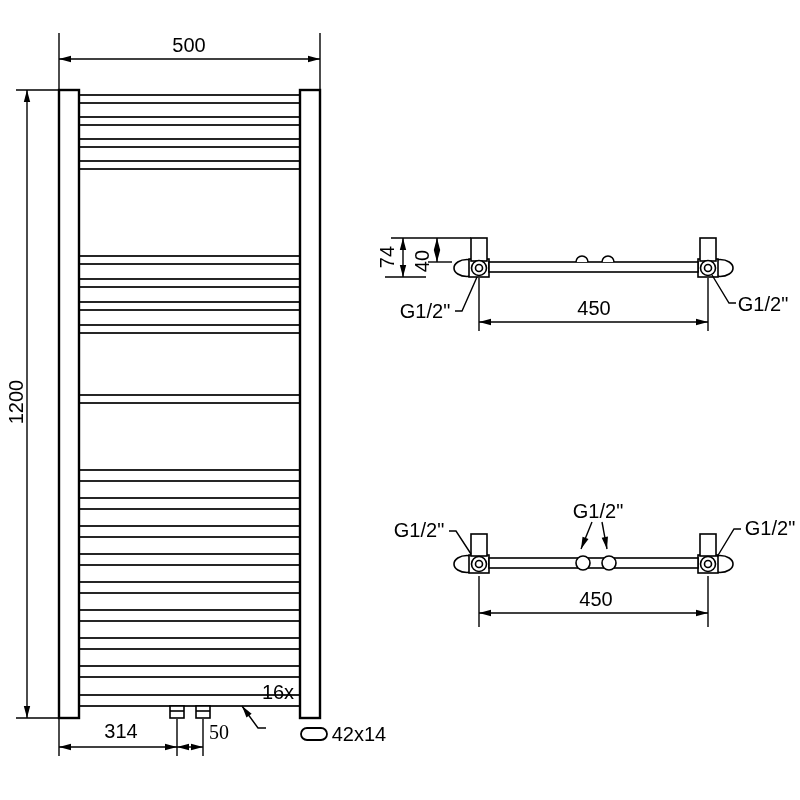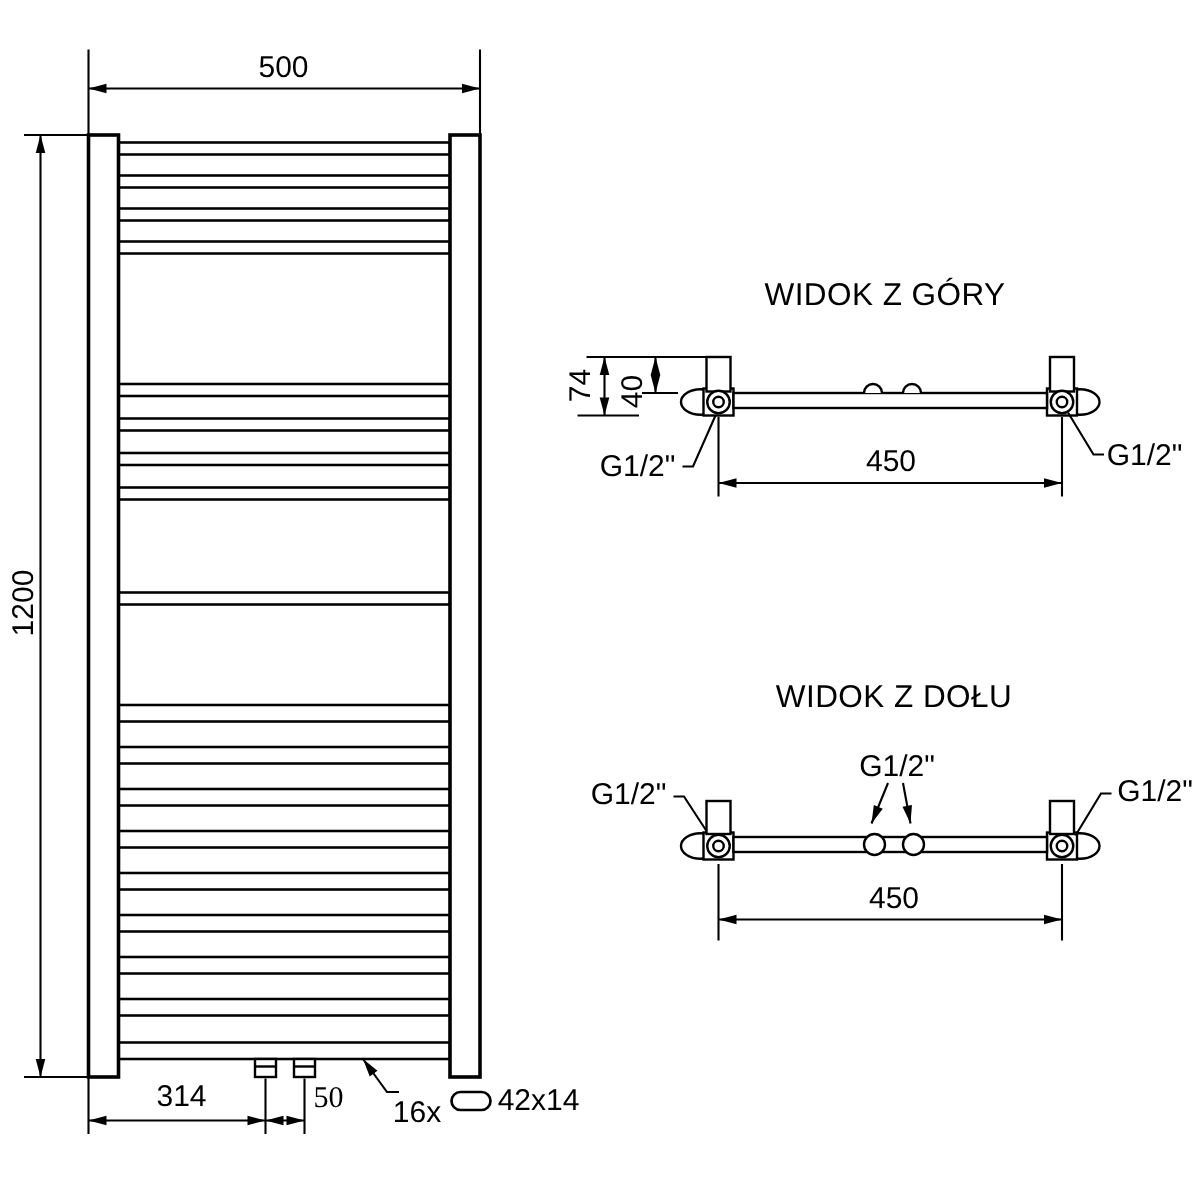--- a/index.html
+++ b/index.html
@@ -152,29 +152,27 @@
 
     <path d="M449,531 L456,531 L471,554"></path>
     <path d="M741,529 L734,529 L717,557"></path>
   </g>
 </svg>
 
 <span class="lbl" style="left:189px;top:45px;">500</span>
 <span class="lbl rot" style="left:16px;top:402px;">1200</span>
 <span class="lbl" style="left:121px;top:731px;">314</span>
 <span class="lbl" style="left:219px;top:732px;font-family:Liberation Serif, serif;">50</span>
-<span class="lbl" style="left:278px;top:742px;">16x</span>
+<span class="lbl" style="left:278px;top:692px;">16x</span>
 <span class="lbl" style="left:359px;top:734px;">42x14</span>
 
-<span class="lbl title" style="left:590px;top:197px;">WIDOK Z GÓRY</span>
 <span class="lbl rot" style="left:387px;top:257px;">74</span>
 <span class="lbl rot" style="left:422px;top:261px;">40</span>
 <span class="lbl" style="left:594px;top:308px;">450</span>
 <span class="lbl" style="left:425px;top:311px;">G1/2"</span>
 <span class="lbl" style="left:763px;top:304px;">G1/2"</span>
 
-<span class="lbl title" style="left:596px;top:465px;">WIDOK Z DOŁU</span>
 <span class="lbl" style="left:598px;top:511px;">G1/2"</span>
 <span class="lbl" style="left:419px;top:530px;">G1/2"</span>
 <span class="lbl" style="left:770px;top:528px;">G1/2"</span>
 <span class="lbl" style="left:596px;top:599px;">450</span>
 
 </div>
 
 </body></html>

